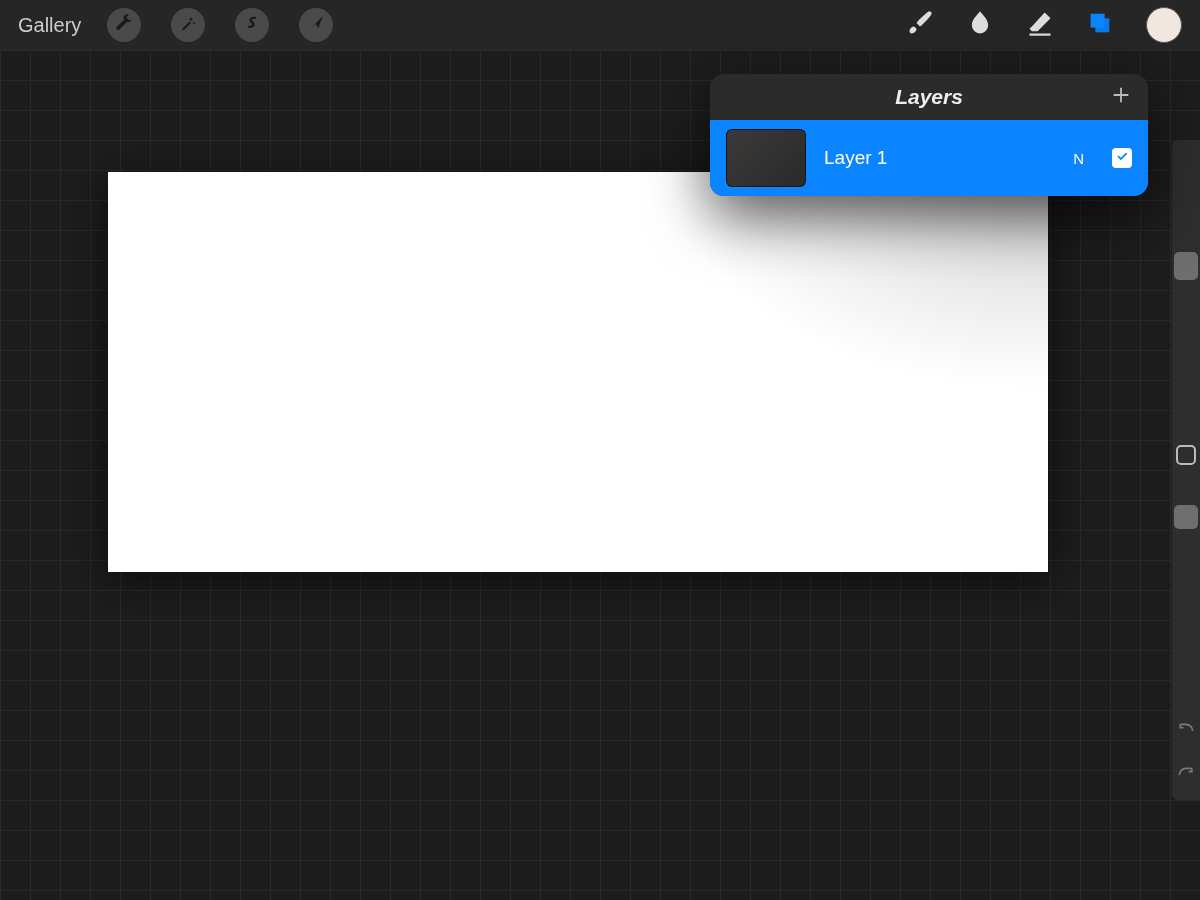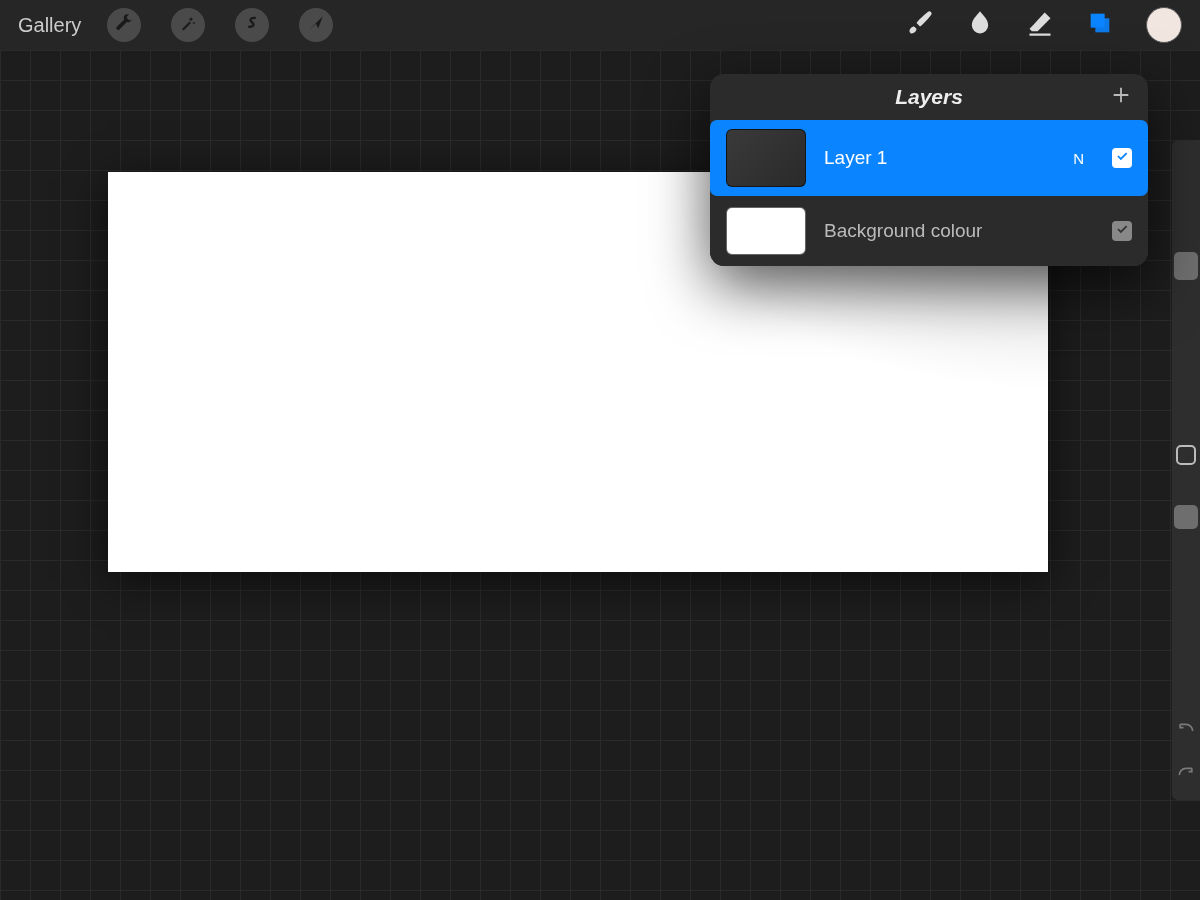--- a/index.html
+++ b/index.html
@@ -74,21 +74,20 @@
   .layers-title { font-style:italic; font-weight:600; font-size:21px; color:#eee; }
   .layers-add {
     position:absolute; right:16px; top:0; bottom:0; display:flex; align-items:center;
     cursor:pointer;
   }
   .layers-add svg{ width:22px; height:22px; stroke:#bbb; stroke-width:2; }
   .layer-row {
     display:flex; align-items:center;
     height:76px; padding:0 16px;
     gap:18px;
-    border-radius:7px;
   }
   .layer-row.selected { background:#0a84ff; color:#fff; }
   .layer-row.bg { background:#2b2b2b; color:#aaa; height:70px;}
   .layer-thumb {
     width:80px; height:58px; border-radius:6px;
     background:#333;
     border:1px solid rgba(0,0,0,0.6);
     flex-shrink:0;
   }
   .layer-row.selected .layer-thumb{ background:linear-gradient(135deg,#3a3a3a,#2a2a2a); }
@@ -217,29 +216,20 @@
     <div class="layer-thumb"></div>
     <div class="layer-name">Layer 1</div>
     <div class="blend-letter">N</div>
     <div class="chk">
       <span><svg viewBox="0 0 24 24">
             <path d="M5 12l5 5L20 7"></path>
           </svg></span>
     </div>
   </div>
 
-  <div class="layer-row bg">
-    <div class="layer-thumb"></div>
-    <div class="layer-name">Background colour</div>
-    <div class="chk dim">
-      <span><svg viewBox="0 0 24 24">
-            <path d="M5 12l5 5L20 7"></path>
-          </svg></span>
-    </div>
-  </div>
 </div>
 
 <div class="sidebar">
   <div class="slider-track slider-a" style="flex:1.3">
     <div class="slider-thumb"></div>
   </div>
   <div class="sidebar-sep">
     <div class="sq"></div>
   </div>
   <div class="slider-track slider-b" style="flex:1">

